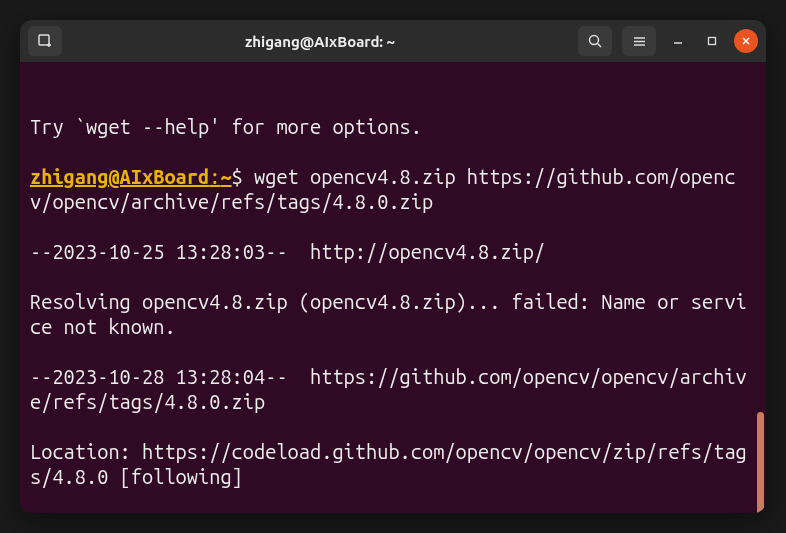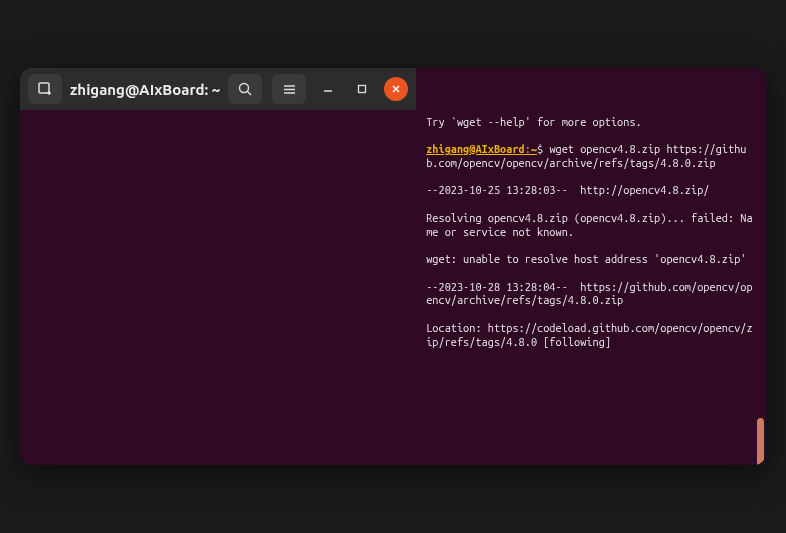--- a/index.html
+++ b/index.html
@@ -7,26 +7,26 @@
       background: #1a1a1a;
       display: flex;
       justify-content: center;
       align-items: center;
       width: 786px;
       height: 533px;
       font-family: 'Ubuntu Mono', 'Courier New', monospace;
     }
     .window {
       width: 746px;
-      height: 397px;
+      height: 493px;
       background: #300a24;
       border-radius: 12px;
       overflow: hidden;
       display: flex;
-      flex-direction: row;
+      flex-direction: column;
       box-shadow: 0 8px 32px rgba(0,0,0,0.5);
     }
     .titlebar {
       height: 42px;
       background: #2c2c2c;
       display: flex;
       align-items: center;
       padding: 0 8px;
       gap: 8px;
     }
@@ -72,23 +72,23 @@
       justify-content: center;
       color: #ddd;
       font-size: 13px;
     }
     .win-btn.close {
       background: #e95420;
       color: #fff;
     }
     .terminal-body {
       flex: 1;
-      padding: 20px 10px;
+      padding: 2px 10px;
       color: #eee;
-      font-size: 11px;
+      font-size: 20px;
       line-height: 1.25;
       overflow: hidden;
       position: relative;
       white-space: pre-wrap;
       word-break: break-all;
     }
     .line { display: block; }
     .prompt-user { color: #8ae234; font-weight: bold; }
     .prompt-path { color: #729fcf; font-weight: bold; }
     .underline { text-decoration: underline; color: #eab308; }
@@ -148,21 +148,20 @@
       </div>
     </div>
   </div>
 
   <div class="terminal-body">
 <span class="line"></span>
 <span class="line">Try `wget --help' for more options.</span>
 <span class="line"><span class="prompt-user underline">zhigang@AIxBoard</span><span class="underline">:</span><span class="prompt-path underline">~</span><span>$ </span><span>wget opencv4.8.zip https://github.com/opencv/opencv/archive/refs/tags/4.8.0.zip</span></span>
 <span class="line">--2023-10-25 13:28:03--  http://opencv4.8.zip/</span>
 <span class="line">Resolving opencv4.8.zip (opencv4.8.zip)... failed: Name or service not known.</span>
-<span class="line">wget: unable to resolve host address 'opencv4.8.zip'</span>
 <span class="line">--2023-10-28 13:28:04--  https://github.com/opencv/opencv/archive/refs/tags/4.8.0.zip</span>
 <span class="line">Location: https://codeload.github.com/opencv/opencv/zip/refs/tags/4.8.0 [following]</span>
 
 
 
 
 
 <span class="line"></span>
 
     <div class="scrollbar"></div>

